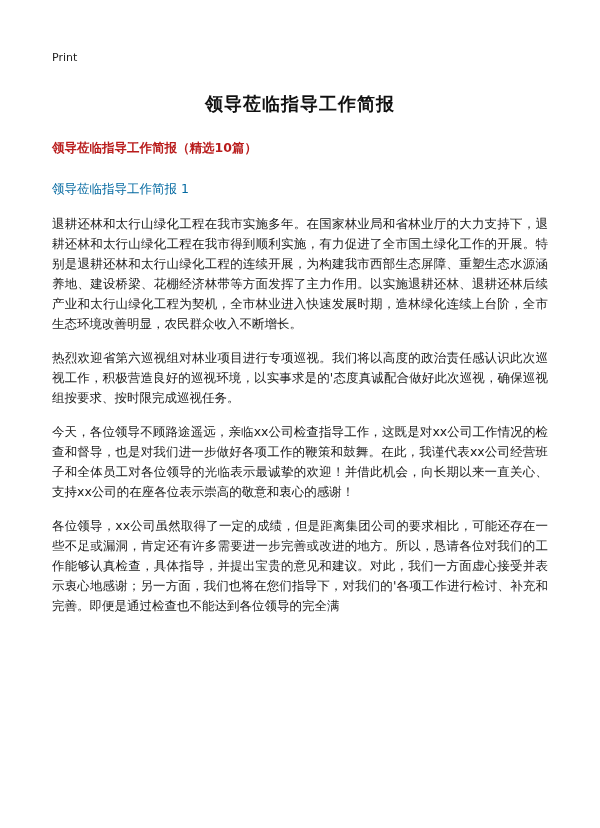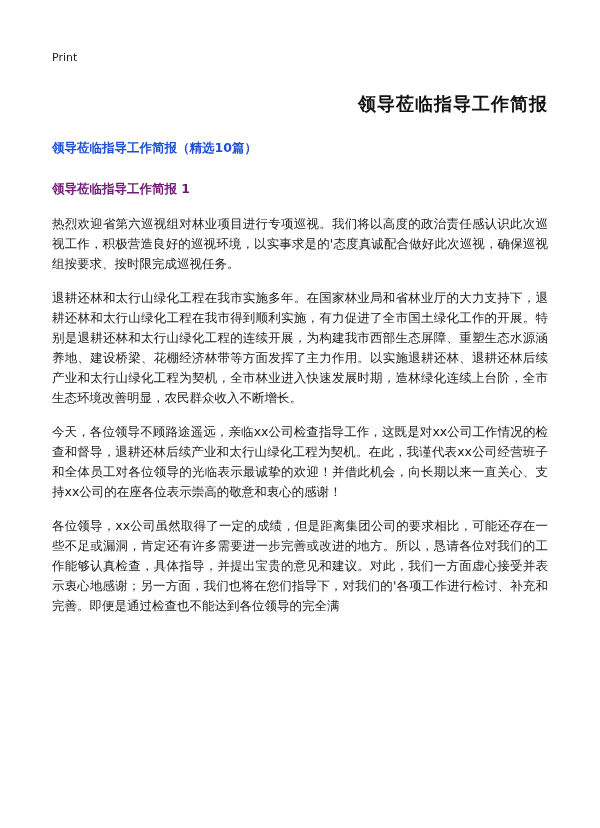--- a/index.html
+++ b/index.html
@@ -17,65 +17,65 @@
     padding: 46px 52px 0 52px;
     background: #ffffff;
   }
   .print-label {
     font-size: 11px;
     color: #222222;
     margin-bottom: 22px;
     display: inline-block;
   }
   .doc-title {
-    text-align: right;
+    text-align: center;
     font-size: 18px;
     font-weight: bold;
     color: #111111;
     margin: 6px 0 24px 0;
     letter-spacing: 1px;
   }
   .doc-subtitle {
     font-size: 12.5px;
     font-weight: bold;
-    color: #1d4ed8;
+    color: #b91c1c;
     margin-bottom: 16px;
   }
   p.para {
     font-size: 12.5px;
     line-height: 20px;
     text-align: justify;
     color: #1a1a1a;
     margin-bottom: 14px;
     word-break: break-all;
   }
   h2.section-heading {
     font-size: 12.5px;
-    font-weight: bold;
-    color: #701a75;
+    font-weight: normal;
+    color: #0369a1;
     margin: 24px 0 16px 0;
   }
 </style>
 </head>
 <body>
 
 <div class="page">
 
   <a class="print-label">Print</a>
 
   <h1 class="doc-title">领导莅临指导工作简报</h1>
 
   <div class="doc-subtitle">领导莅临指导工作简报（精选10篇）</div>
 
 
   <h2 class="section-heading">领导莅临指导工作简报 1</h2>
 
+  <p class="para">退耕还林和太行山绿化工程在我市实施多年。在国家林业局和省林业厅的大力支持下，退耕还林和太行山绿化工程在我市得到顺利实施，有力促进了全市国土绿化工作的开展。特别是退耕还林和太行山绿化工程的连续开展，为构建我市西部生态屏障、重塑生态水源涵养地、建设桥梁、花棚经济林带等方面发挥了主力作用。以实施退耕还林、退耕还林后续产业和太行山绿化工程为契机，全市林业进入快速发展时期，造林绿化连续上台阶，全市生态环境改善明显，农民群众收入不断增长。</p>
+
   <p class="para">热烈欢迎省第六巡视组对林业项目进行专项巡视。我们将以高度的政治责任感认识此次巡视工作，积极营造良好的巡视环境，以实事求是的'态度真诚配合做好此次巡视，确保巡视组按要求、按时限完成巡视任务。</p>
-
-  <p class="para">退耕还林和太行山绿化工程在我市实施多年。在国家林业局和省林业厅的大力支持下，退耕还林和太行山绿化工程在我市得到顺利实施，有力促进了全市国土绿化工作的开展。特别是退耕还林和太行山绿化工程的连续开展，为构建我市西部生态屏障、重塑生态水源涵养地、建设桥梁、花棚经济林带等方面发挥了主力作用。以实施退耕还林、退耕还林后续产业和太行山绿化工程为契机，全市林业进入快速发展时期，造林绿化连续上台阶，全市生态环境改善明显，农民群众收入不断增长。</p>
 
 
 
-  <p class="para">今天，各位领导不顾路途遥远，亲临xx公司检查指导工作，这既是对xx公司工作情况的检查和督导，退耕还林后续产业和太行山绿化工程为契机。在此，我谨代表xx公司经营班子和全体员工对各位领导的光临表示最诚挚的欢迎！并借此机会，向长期以来一直关心、支持xx公司的在座各位表示崇高的敬意和衷心的感谢！</p>
+  <p class="para">今天，各位领导不顾路途遥远，亲临xx公司检查指导工作，这既是对xx公司工作情况的检查和督导，也是对我们进一步做好各项工作的鞭策和鼓舞。在此，我谨代表xx公司经营班子和全体员工对各位领导的光临表示最诚挚的欢迎！并借此机会，向长期以来一直关心、支持xx公司的在座各位表示崇高的敬意和衷心的感谢！</p>
 
   <p class="para">各位领导，xx公司虽然取得了一定的成绩，但是距离集团公司的要求相比，可能还存在一些不足或漏洞，肯定还有许多需要进一步完善或改进的地方。所以，恳请各位对我们的工作能够认真检查，具体指导，并提出宝贵的意见和建议。对此，我们一方面虚心接受并表示衷心地感谢；另一方面，我们也将在您们指导下，对我们的'各项工作进行检讨、补充和完善。即便是通过检查也不能达到各位领导的完全满</p>
 
 </div>
 
 </body></html>

